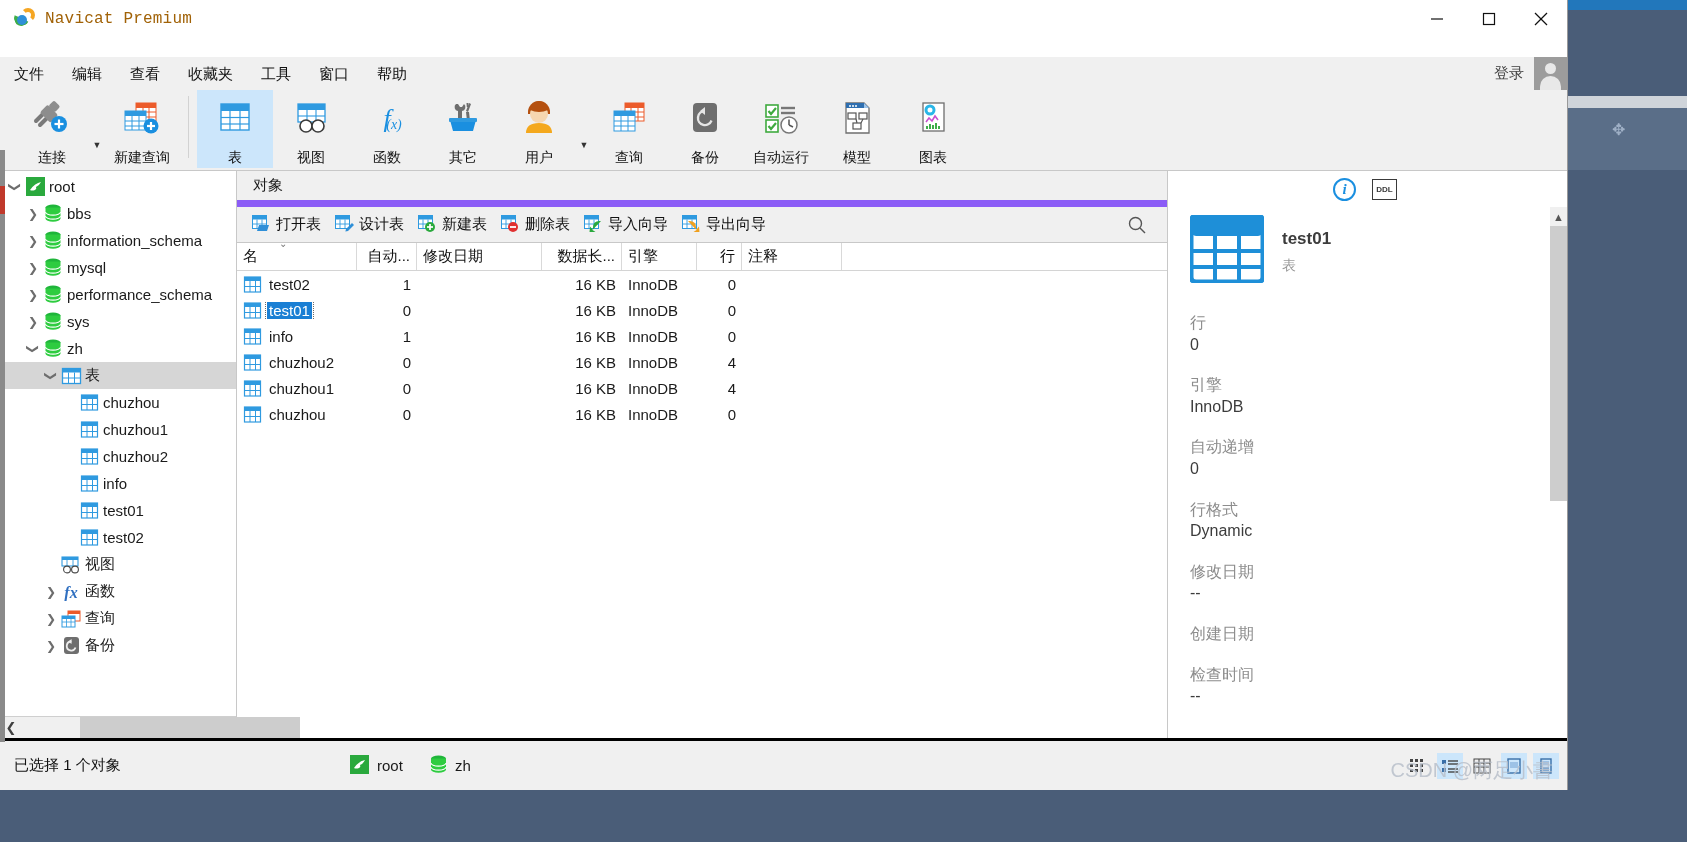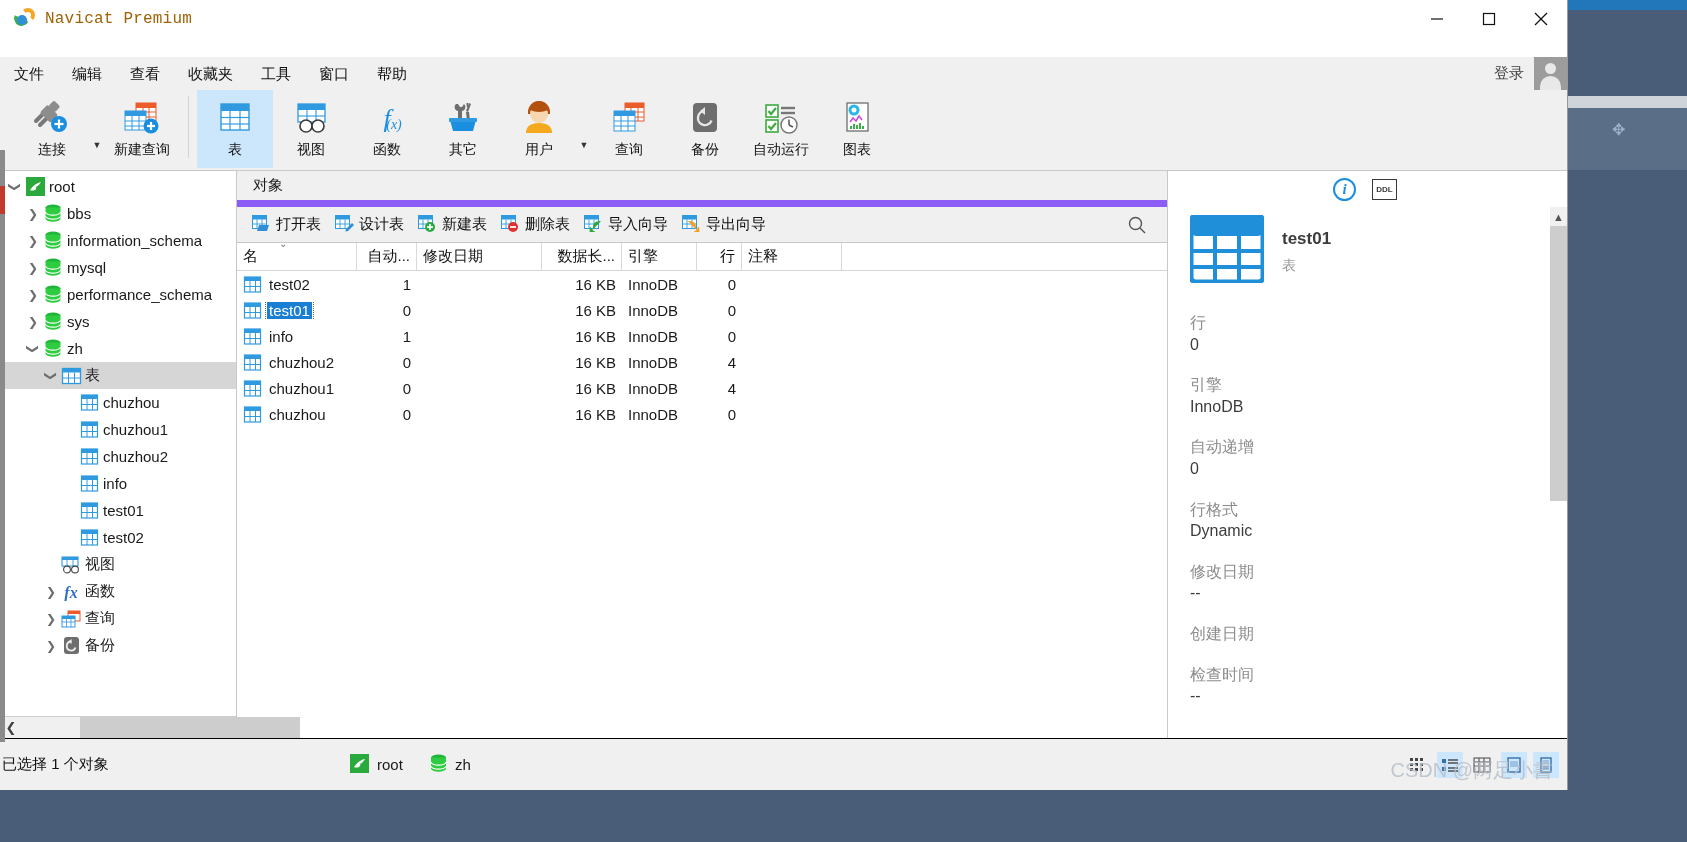--- a/index.html
+++ b/index.html
@@ -62,21 +62,21 @@
   }
   
   .toolbar {
     height:80px; background:#f0f0f0; display:flex; align-items:flex-start;
     flex:none; padding-left:14px; position:relative;
   }
   .tb { width:76px; height:78px; display:flex; flex-direction:column;
         align-items:center; justify-content:flex-start; padding-top:6px; cursor:default; }
   .tb.sel { background:#cce6fb; }
   .tb .ic { height:44px; display:flex; align-items:center; justify-content:center; }
-  .tb .lb { font-size:14px; color:#111; margin-top:1px; }
+  .tb .lb { font-size:14px; color:#111; margin-top:9px; }
   .caret { width:14px; align-self:center; margin-top:30px; font-size:9px; color:#333; text-align:center;}
   .tbsep { width:1px; height:62px; background:#d2d2d2; margin:6px 8px 0 8px; }
   
   .main { flex:1; display:flex; min-height:0; background:#fff; }
   
   .sidebar {
     width:237px; flex:none; background:#ffffff; display:flex; flex-direction:column;
     border-right:1px solid #c8c8c8; border-top:1px solid #c8c8c8;
   }
   .tree { flex:1; overflow:hidden; padding-top:2px; position:relative; }
@@ -137,22 +137,22 @@
   .rp-sub { font-size:14px; color:#9a9a9a; margin-top:8px; }
   .prop { margin-bottom:19px; }
   .plabel { font-size:16px; color:#8d8d8d; line-height:1.35; }
   .pvalue { font-size:16px; color:#3c3c3c; line-height:1.35; }
   .rp-scroll { position:absolute; right:0; top:36px; bottom:0; width:17px; background:#fff; }
   .rp-scroll .up { height:19px; background:#f0f0f0; display:flex; align-items:center; justify-content:center;
                    font-size:11px; color:#555; }
   .rp-scroll .thumb { position:absolute; top:19px; width:17px; height:275px; background:#cdcdcd; }
   
   .statusbar {
-    height:52px; flex:none; background:#f0f0f0; border-top:1px solid #000000;
-    display:flex; align-items:center; padding-left:2px; position:relative;
+    height:52px; flex:none; background:#f0f0f0; border-top:3px solid #000000;
+    display:flex; align-items:center; padding-left:14px; position:relative;
   }
   .stext { font-size:15px; color:#111; }
   .sconn { position:absolute; left:350px; display:flex; align-items:center; gap:8px; font-size:15px; }
   .sdb { position:absolute; left:430px; display:flex; align-items:center; gap:8px; font-size:15px; }
   .viewmodes { position:absolute; right:8px; display:flex; align-items:center; gap:6px; }
   .vm { width:26px; height:26px; display:flex; align-items:center; justify-content:center; }
   .vm.on { background:#cce6fb; }
   .watermark {
     position:absolute; right:14px; bottom:6px; font-size:20px; color:#b9c0cb;
     opacity:.85; pointer-events:none; white-space:nowrap; font-family:"Liberation Sans",sans-serif;
@@ -383,20 +383,42 @@
               <line x1="21" y1="14" x2="35" y2="14"></line>
             </g>
           <circle cx="29" cy="26" r="8" fill="#fff" stroke="#777" stroke-width="1.5"></circle>
           <line x1="29" y1="26" x2="29" y2="20.5" stroke="#555" stroke-width="1.5"></line>
           <line x1="29" y1="26" x2="33" y2="28" stroke="#555" stroke-width="1.5"></line>
         </svg>
       </div>
       <div class="lb">自动运行</div>
     </div>
 
+    <div class="tb">
+      <div class="ic">
+        <svg width="42" height="38" viewBox="0 0 42 38">
+          <path d="M10 4 l18 0 l5 5 l0 25 l-23 0 z" fill="#fff" stroke="#6e6e6e" stroke-width="1.3"></path>
+          <path d="M10 4 l18 0 l5 5 l-23 0 z" fill="#2f6fb0"></path>
+          <path d="M28 4 l5 5 l-5 0 z" fill="#9fc4e8"></path>
+          <g fill="#fff">
+              <circle cx="14" cy="7" r="1"></circle>
+              <circle cx="17" cy="7" r="1"></circle>
+              <circle cx="20" cy="7" r="1"></circle>
+            </g>
+          <rect x="12" y="14" width="8" height="6" fill="#fff" stroke="#555" stroke-width="1.2"></rect>
+          <rect x="23" y="14" width="8" height="6" fill="#fff" stroke="#555" stroke-width="1.2"></rect>
+          <rect x="17" y="24" width="8" height="6" fill="#fff" stroke="#555" stroke-width="1.2"></rect>
+          <g stroke="#555" stroke-width="1.1">
+              <line x1="20" y1="20" x2="21" y2="24"></line>
+              <line x1="27" y1="20" x2="25" y2="24"></line>
+            </g>
+        </svg>
+      </div>
+      <div class="lb">模型</div>
+    </div>
 
     <div class="tb">
       <div class="ic">
         <svg width="42" height="38" viewBox="0 0 42 38">
           <rect x="11" y="4" width="21" height="28" fill="#fff" stroke="#6e6e6e" stroke-width="1.3"></rect>
           <circle cx="18" cy="11" r="4" fill="none" stroke="#29b6e8" stroke-width="3"></circle>
           <path d="M14 23 l3 -4 l3 3 l3 -5 l3 4" fill="none" stroke="#c94fd0" stroke-width="1.6"></path>
           <g fill="#3fae49">
             <rect x="14" y="27" width="2" height="3"></rect>
               <rect x="17" y="25" width="2" height="5"></rect>

